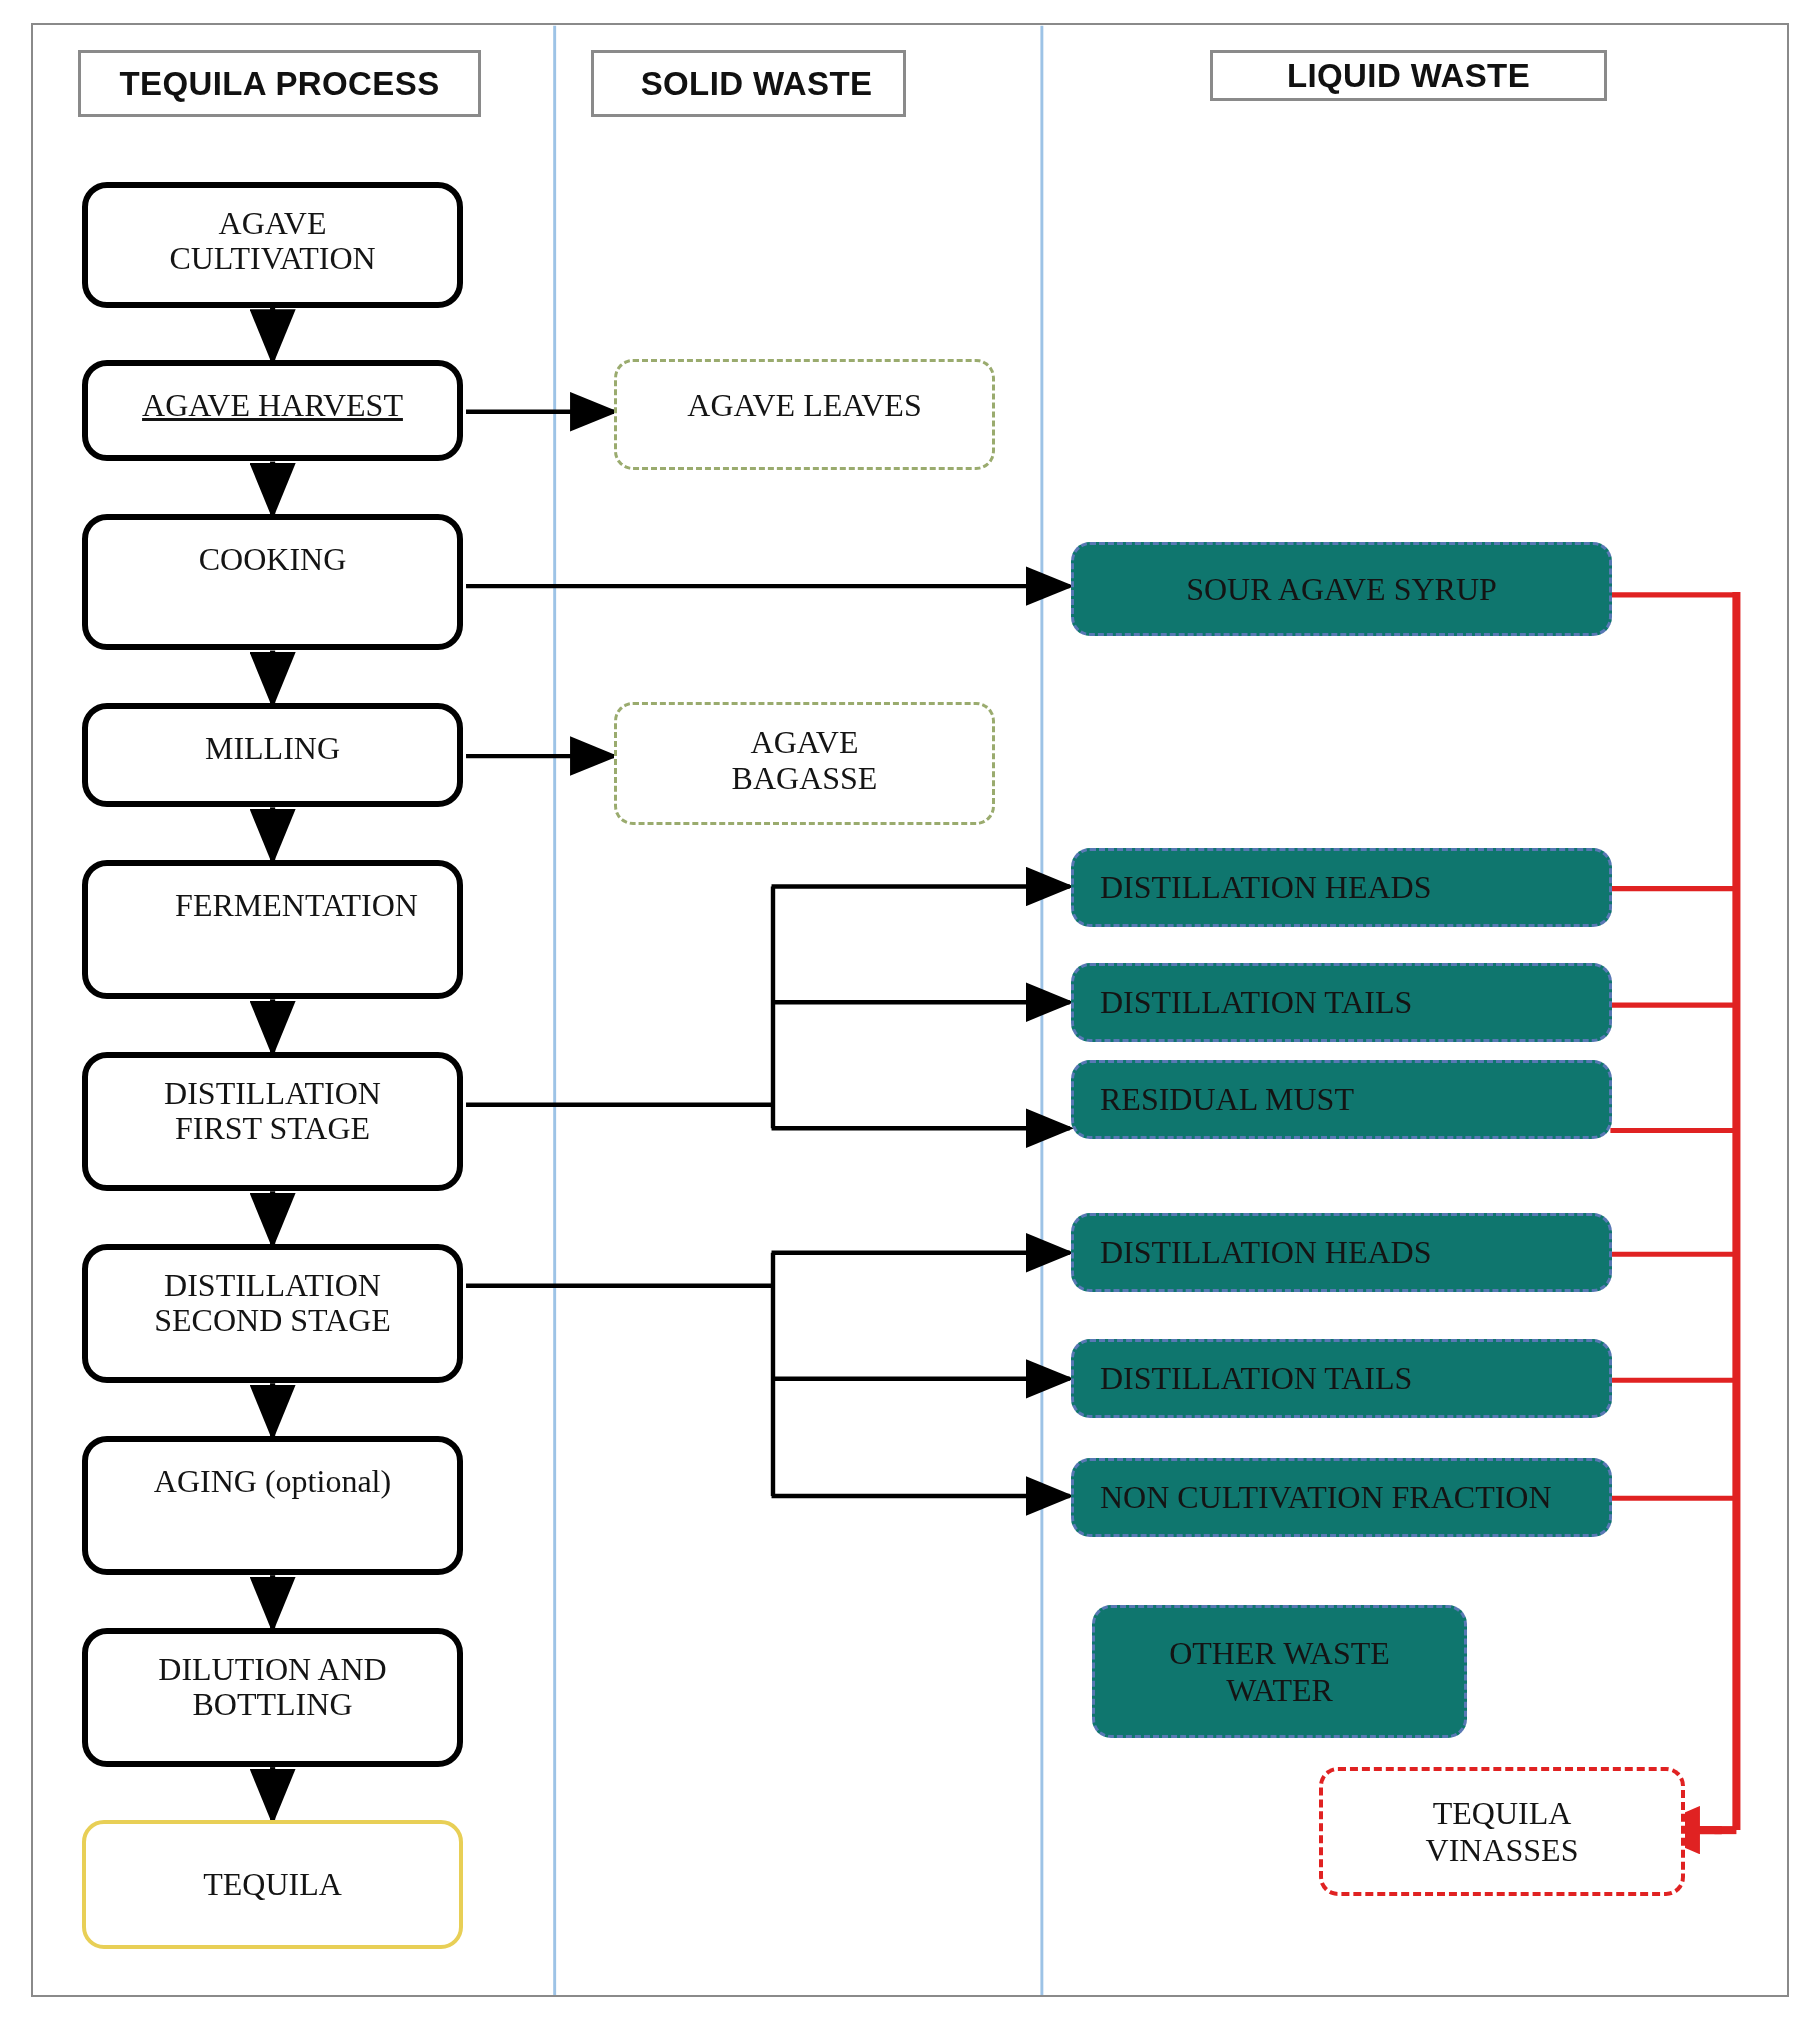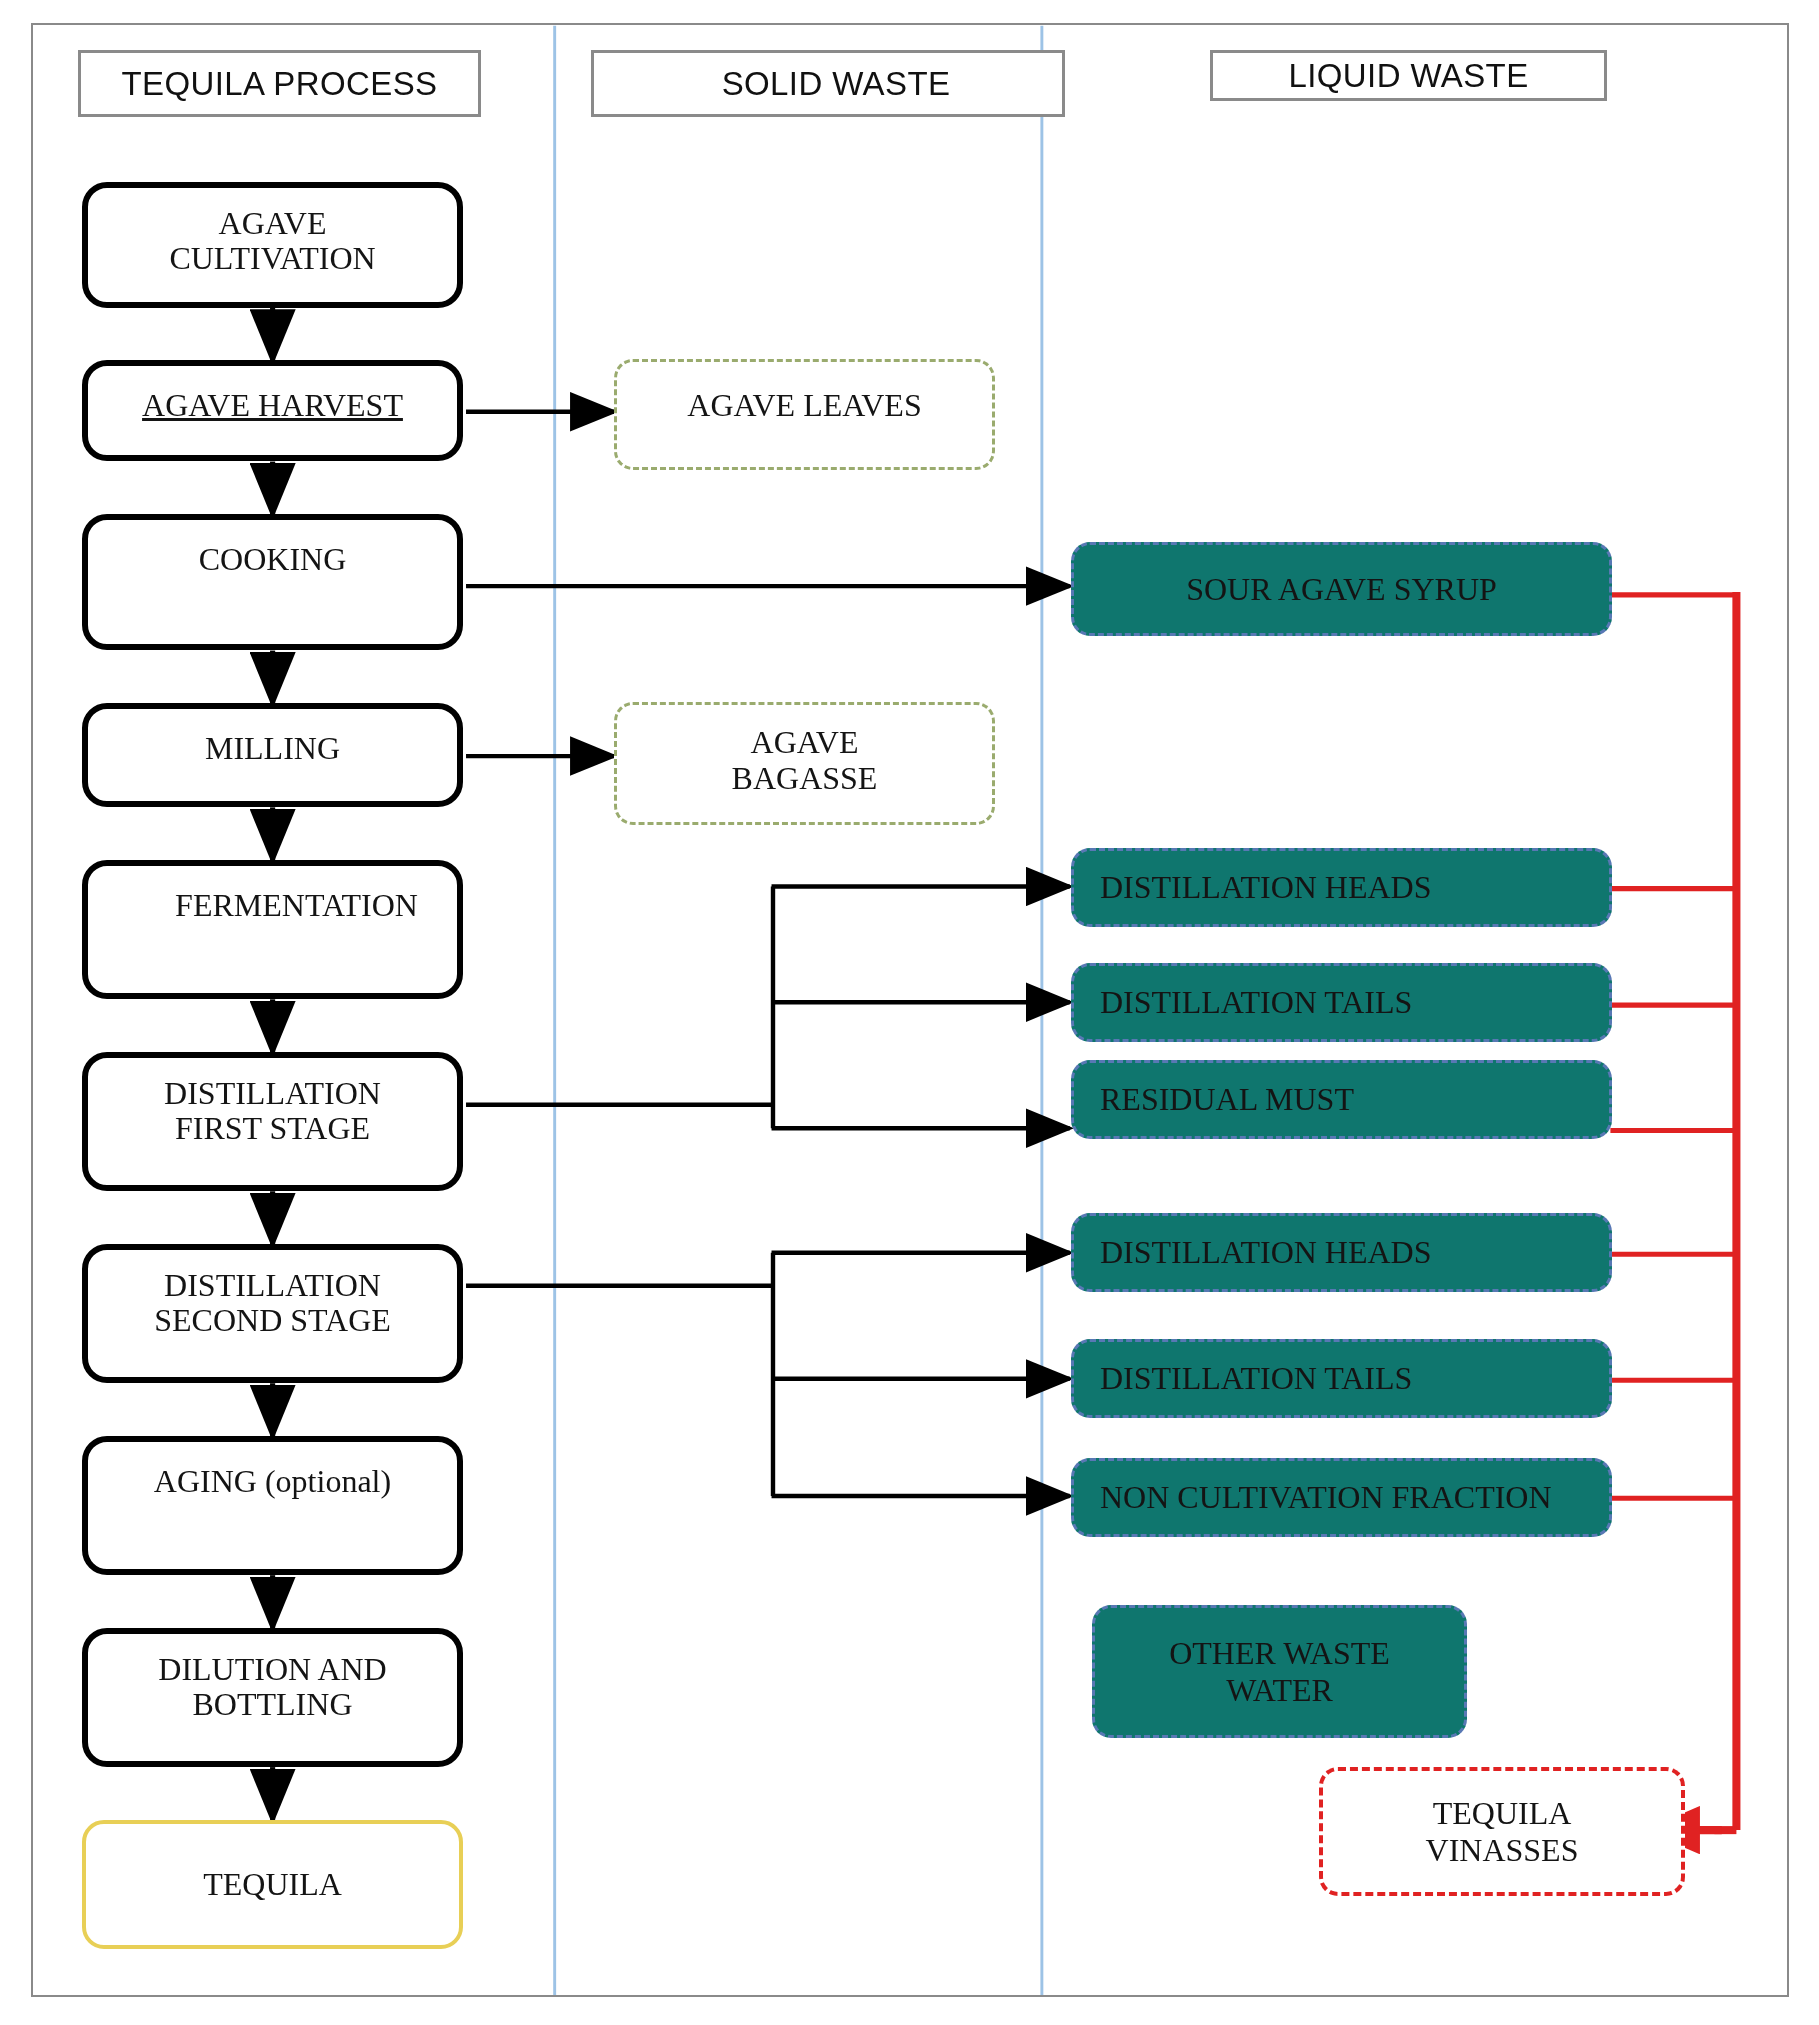--- a/index.html
+++ b/index.html
@@ -10,24 +10,24 @@
   #frame{position:absolute;left:31px;top:23.4px;width:1758px;height:1974px;
          border:2.2px solid #8a8a8a;box-sizing:border-box;background:#fff;}
 
   #svg-layer{position:absolute;left:0;top:0;width:1820px;height:2025px;
              pointer-events:none;}
 
   
   .col-header{position:absolute;border:3.7px solid #8a8a8a;background:#fff;
               display:flex;align-items:center;justify-content:center;
               font-family:"Liberation Sans","DejaVu Sans",sans-serif;
-              font-weight:normal;letter-spacing:0.4px;color:#111;
+              font-weight:bold;letter-spacing:0.4px;color:#111;
               box-sizing:border-box;}
   #hdr-process{left:78px;top:50px;width:403px;height:67px;font-size:33px;}
-  #hdr-solid{left:591px;top:50px;width:474px;height:67px;font-size:33px;padding-left:16px;}
+  #hdr-solid{left:591px;top:50px;width:315px;height:67px;font-size:33px;padding-left:16px;}
   #hdr-liquid{left:1210px;top:50px;width:397px;height:51px;font-size:33px;}
 
   
   .pbox{position:absolute;left:82px;width:381px;
         border:6.6px solid #000;border-radius:25px;background:#fff;
         box-sizing:border-box;
         font-size:32px;line-height:1.12;color:#141414;
         text-align:center;padding-top:22px;}
   .pbox.two{padding-top:17.6px;}
 

